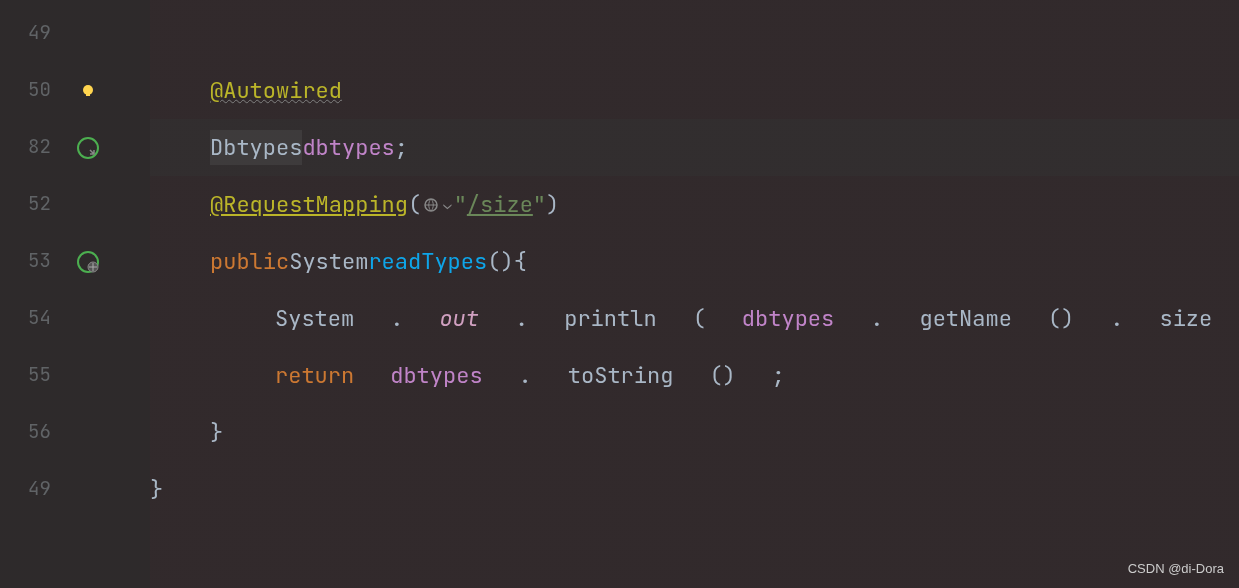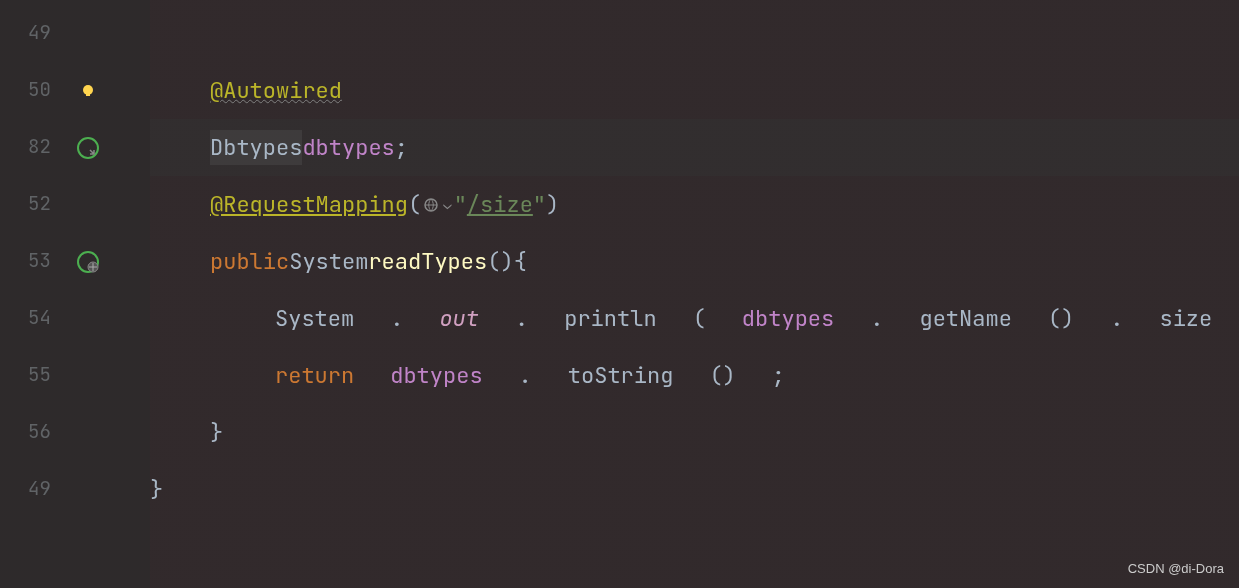--- a/index.html
+++ b/index.html
@@ -69,21 +69,21 @@
     .indent-3 { padding-left: 0; }
     
     .annotation { color: #bbb529; text-decoration: underline; }
     .annotation-underline {
       text-decoration: underline wavy #808080;
       text-decoration-thickness: 1px;
     }
     .keyword { color: #cc7832; }
     .type { color: #a9b7c6; }
     .field { color: #c084c8; }
-    .method { color: #fef9c3; }
+    .method { color: #0ea5e9; }
     .string { color: #6a8759; }
     .string-underline { text-decoration: underline; color: #6a8759; }
     .static-field { color: #d0a0c0; font-style: italic; }
     .punct { color: #a9b7c6; }
     .paren { color: #a9b7c6; }
     .highlight-bg { background: rgba(80, 80, 80, 0.4); }
     
     .inline-icon {
       display: inline-flex;
       align-items: center;

